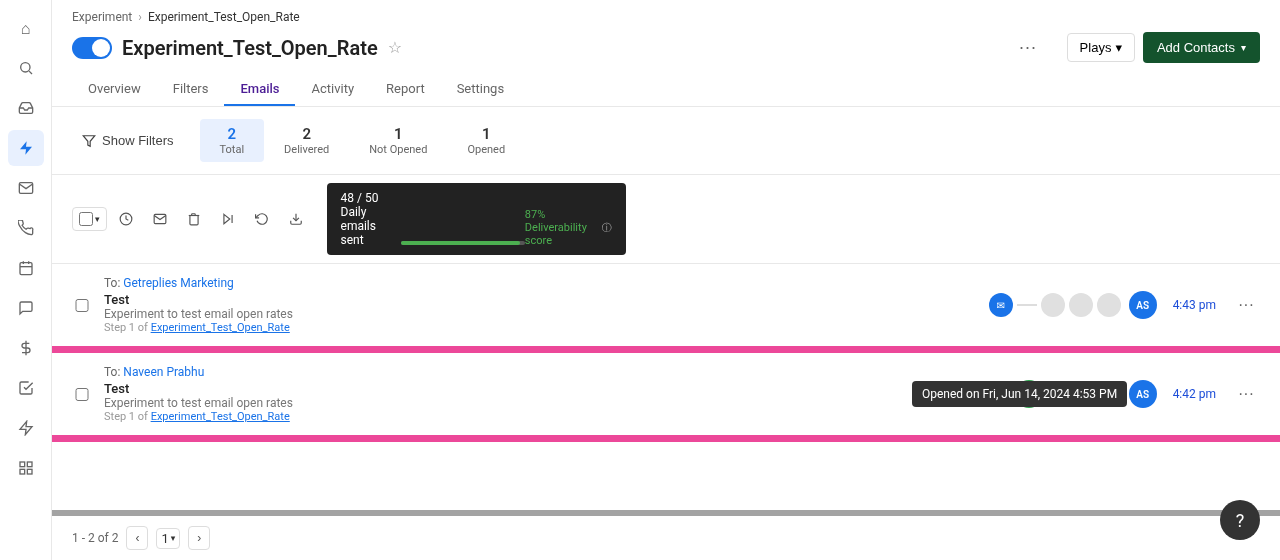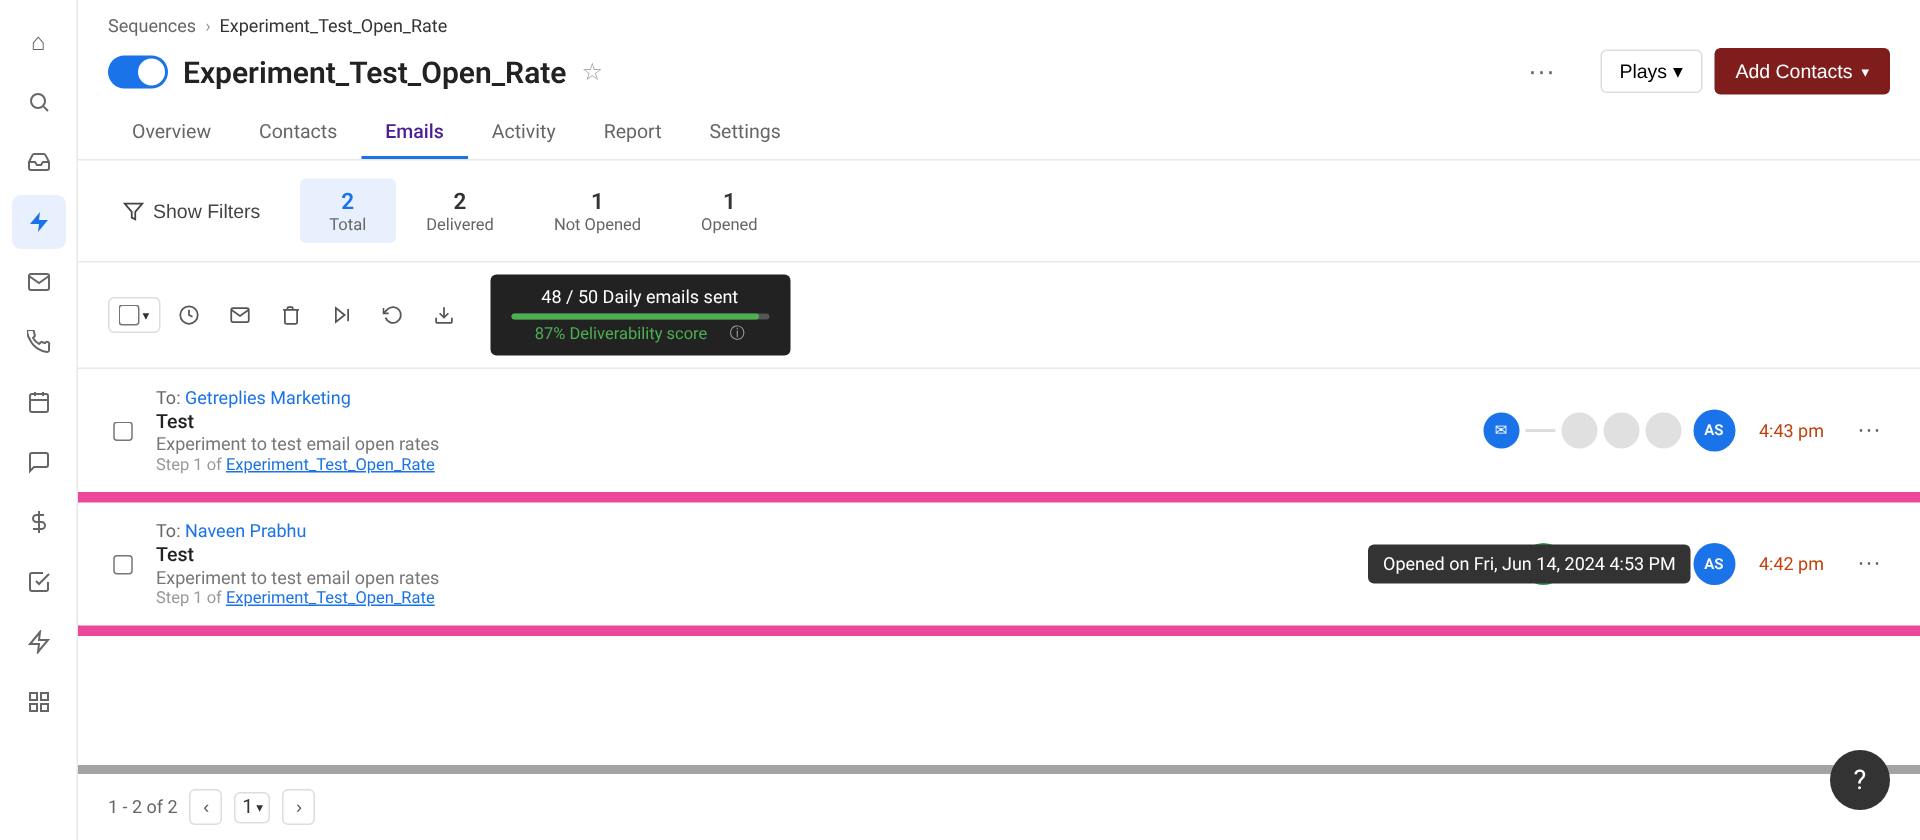--- a/index.html
+++ b/index.html
@@ -21,21 +21,21 @@
     .breadcrumb-current { color: #333; }
 
     .title-row { display: flex; align-items: center; gap: 10px; margin-bottom: 10px; }
     .toggle { width: 40px; height: 22px; background: #1a73e8; border-radius: 11px; position: relative; cursor: pointer; }
     .toggle::after { content: ''; position: absolute; width: 18px; height: 18px; background: #fff; border-radius: 50%; top: 2px; right: 2px; }
     .page-title { font-size: 20px; font-weight: 600; color: #222; }
     .star-icon { color: #999; cursor: pointer; font-size: 16px; }
     .title-actions { margin-left: auto; display: flex; align-items: center; gap: 8px; }
     .more-btn { background: none; border: none; cursor: pointer; color: #666; font-size: 18px; padding: 4px 6px; border-radius: 4px; }
     .plays-btn { background: none; border: 1px solid #ddd; border-radius: 4px; padding: 6px 12px; cursor: pointer; font-size: 13px; display: flex; align-items: center; gap: 4px; margin-left: 16px; }
-    .add-contacts-btn { background: #7f1d1d; color: #fff; border: none; border-radius: 4px; padding: 8px 14px; cursor: pointer; font-size: 13px; display: flex; align-items: center; gap: 6px; font-weight: 500; }
+    .add-contacts-btn { background: #14532d; color: #fff; border: none; border-radius: 4px; padding: 8px 14px; cursor: pointer; font-size: 13px; display: flex; align-items: center; gap: 6px; font-weight: 500; }
     .add-contacts-btn .dropdown-arrow { font-size: 10px; }
 
     
     .nav-tabs { display: flex; gap: 0; }
     .nav-tab { padding: 8px 16px; cursor: pointer; font-size: 13px; color: #666; border-bottom: 2px solid transparent; text-decoration: none; }
     .nav-tab.active { color: #4c1d95; border-bottom: 2px solid #1a73e8; font-weight: 500; }
 
     
     .filter-bar { display: flex; align-items: center; gap: 16px; padding: 12px 20px; border-bottom: 1px solid #e8e8e8; }
     .show-filters-btn { display: flex; align-items: center; gap: 6px; background: none; border: none; cursor: pointer; color: #444; font-size: 13px; padding: 6px 10px; border-radius: 4px; justify-content: space-between; }
@@ -46,21 +46,21 @@
     .stat-num { font-size: 15px; font-weight: 600; color: #333; }
     .stat-num.blue { color: #1a73e8; }
     .stat-label { font-size: 11px; color: #666; }
 
     
     .toolbar { display: flex; align-items: center; gap: 4px; padding: 8px 20px; border-bottom: 1px solid #e8e8e8; }
     .toolbar-btn { background: none; border: none; cursor: pointer; color: #555; padding: 6px 8px; border-radius: 4px; font-size: 14px; display: flex; align-items: center; }
     .checkbox-btn { display: flex; align-items: center; gap: 2px; border: 1px solid #ddd; border-radius: 4px; padding: 4px 6px; cursor: pointer; }
     .search-box { margin-left: auto; display: flex; align-items: center; border: 1px solid #ddd; border-radius: 4px; padding: 5px 10px; gap: 6px; background: #fff; min-width: 200px; }
     .search-box input { border: none; outline: none; font-size: 13px; color: #333; background: transparent; width: 160px; }
-    .daily-quota { margin-left: 12px; background: #222; color: #fff; border-radius: 4px; padding: 8px 14px; display: flex; flex-direction: column; align-items: center; min-width: 200px; }
+    .daily-quota { margin-left: 12px; background: #222; color: #fff; border-radius: 4px; padding: 8px 14px; display: flex; align-items: flex-end; min-width: 200px; }
     .daily-quota-bar { width: 100%; height: 4px; background: #555; border-radius: 2px; margin: 4px 0 2px; }
     .daily-quota-fill { height: 100%; background: #4caf50; border-radius: 2px; width: 96%; }
     .daily-quota-label { font-size: 12px; }
     .deliverability { font-size: 11px; color: #4caf50; display: flex; align-items: center; gap: 15px; }
     .info-icon { font-size: 10px; color: #aaa; }
 
     
     .email-list { flex: 1; overflow-y: auto; }
     .email-row { display: flex; align-items: center; padding: 12px 20px; border-bottom: 7px solid #ec4899; cursor: pointer; position: relative; }
     .email-checkbox { width: 20px; margin-right: 12px; }
@@ -70,21 +70,21 @@
     .email-body { font-size: 12px; color: #777; }
     .email-step { font-size: 11px; color: #999; }
     .email-step a { color: #1a73e8; }
     .email-content { flex: 1; }
     .email-actions { display: flex; align-items: center; gap: 8px; margin-left: auto; }
     .email-status-icons { display: flex; align-items: center; gap: 4px; }
     .status-circle { width: 24px; height: 24px; border-radius: 50%; display: flex; align-items: center; justify-content: center; font-size: 10px; }
     .status-circle.green { background: #1a73e8; color: #fff; }
     .status-circle.gray { background: #e0e0e0; }
     .status-circle.open-green { background: #2da44e; color: #fff; }
-    .email-time { font-size: 12px; color: #c2410c; margin: 0 8px; }
+    .email-time { font-size: 12px; color: #1d4ed8; margin: 0 8px; }
     .email-more { background: none; border: none; cursor: pointer; color: #666; font-size: 16px; padding: 2px 6px; }
     .avatar-circle { width: 28px; height: 28px; border-radius: 50%; background: #1a73e8; color: #fff; display: flex; align-items: center; justify-content: center; font-size: 10px; font-weight: 600; }
     .connector-line { width: 20px; height: 2px; background: #ddd; }
 
     
     .tooltip { position: absolute; background: #333; color: #fff; font-size: 12px; padding: 6px 10px; border-radius: 4px; white-space: nowrap; z-index: 100; top: 50%; transform: translateY(-50%); left: 860px; }
 
     
     .pagination { display: flex; align-items: center; gap: 8px; padding: 10px 20px; border-top: 6px solid #a3a3a3; }
     .pagination-info { font-size: 12px; color: #666; }
@@ -164,21 +164,21 @@
         <rect x="14" y="14" width="7" height="7"></rect>
         <rect x="3" y="14" width="7" height="7"></rect>
       </svg>
   </div>
 </div>
 
 <div class="main">
 
   <div class="topbar">
     <div class="breadcrumb">
-      <span class="breadcrumb-link">Sequences</span>
+      <span class="breadcrumb-link">Experiment</span>
       <span class="breadcrumb-sep">›</span>
       <span class="breadcrumb-current">Experiment_Test_Open_Rate</span>
     </div>
 
     <div class="title-row">
       <div class="toggle"></div>
       <span class="page-title">Experiment_Test_Open_Rate</span>
       <span class="star-icon">☆</span>
       <div class="title-actions">
         <button class="more-btn">···</button>
@@ -188,21 +188,21 @@
         </button>
         <button class="add-contacts-btn">
           <span>Add Contacts</span>
           <span class="dropdown-arrow">▾</span>
         </button>
       </div>
     </div>
 
     <nav class="nav-tabs">
       <a class="nav-tab">Overview</a>
-      <a class="nav-tab">Contacts</a>
+      <a class="nav-tab">Filters</a>
       <a class="nav-tab active">Emails</a>
       <a class="nav-tab">Activity</a>
       <a class="nav-tab">Report</a>
       <a class="nav-tab">Settings</a>
     </nav>
   </div>
 
   <div class="filter-bar">
     <button class="show-filters-btn">
       <svg width="14" height="14" viewBox="0 0 24 24" fill="none" stroke="currentColor" stroke-width="2">

